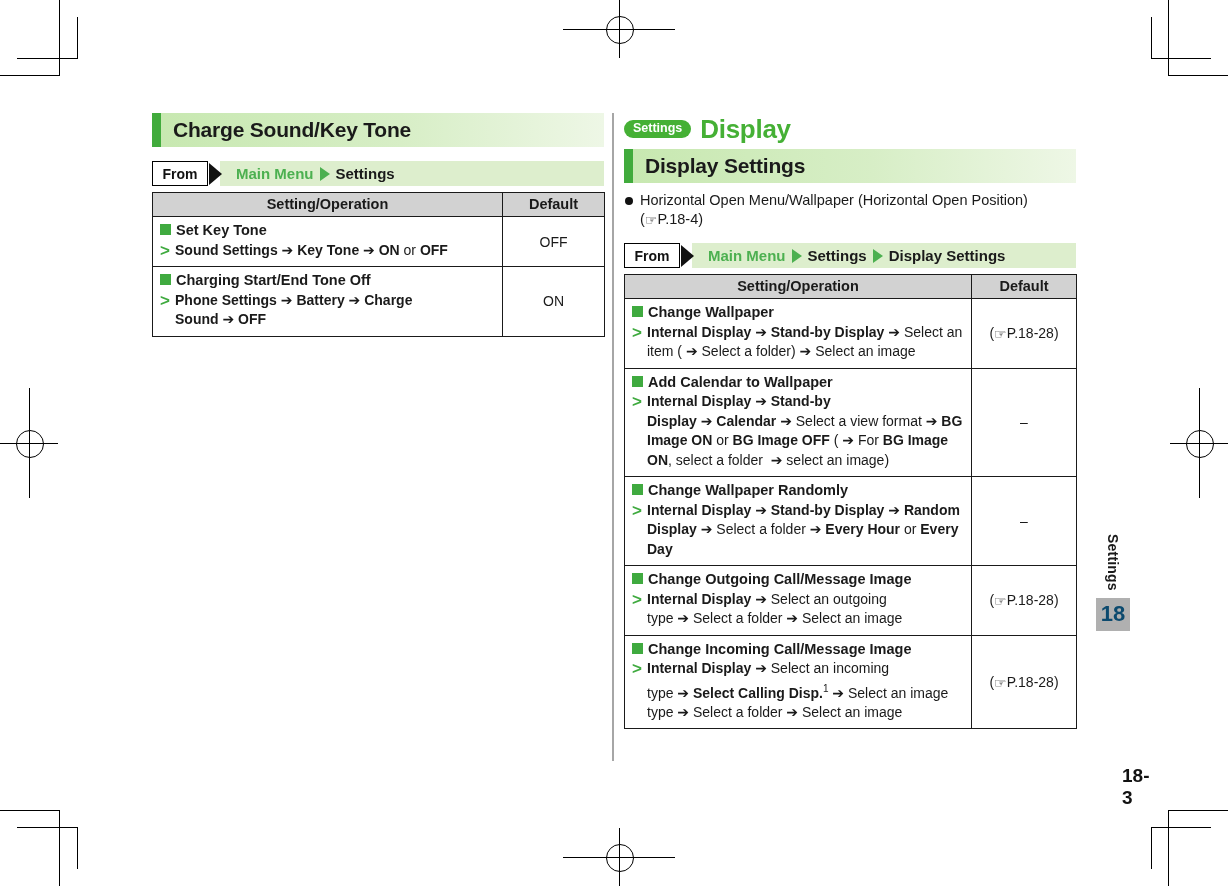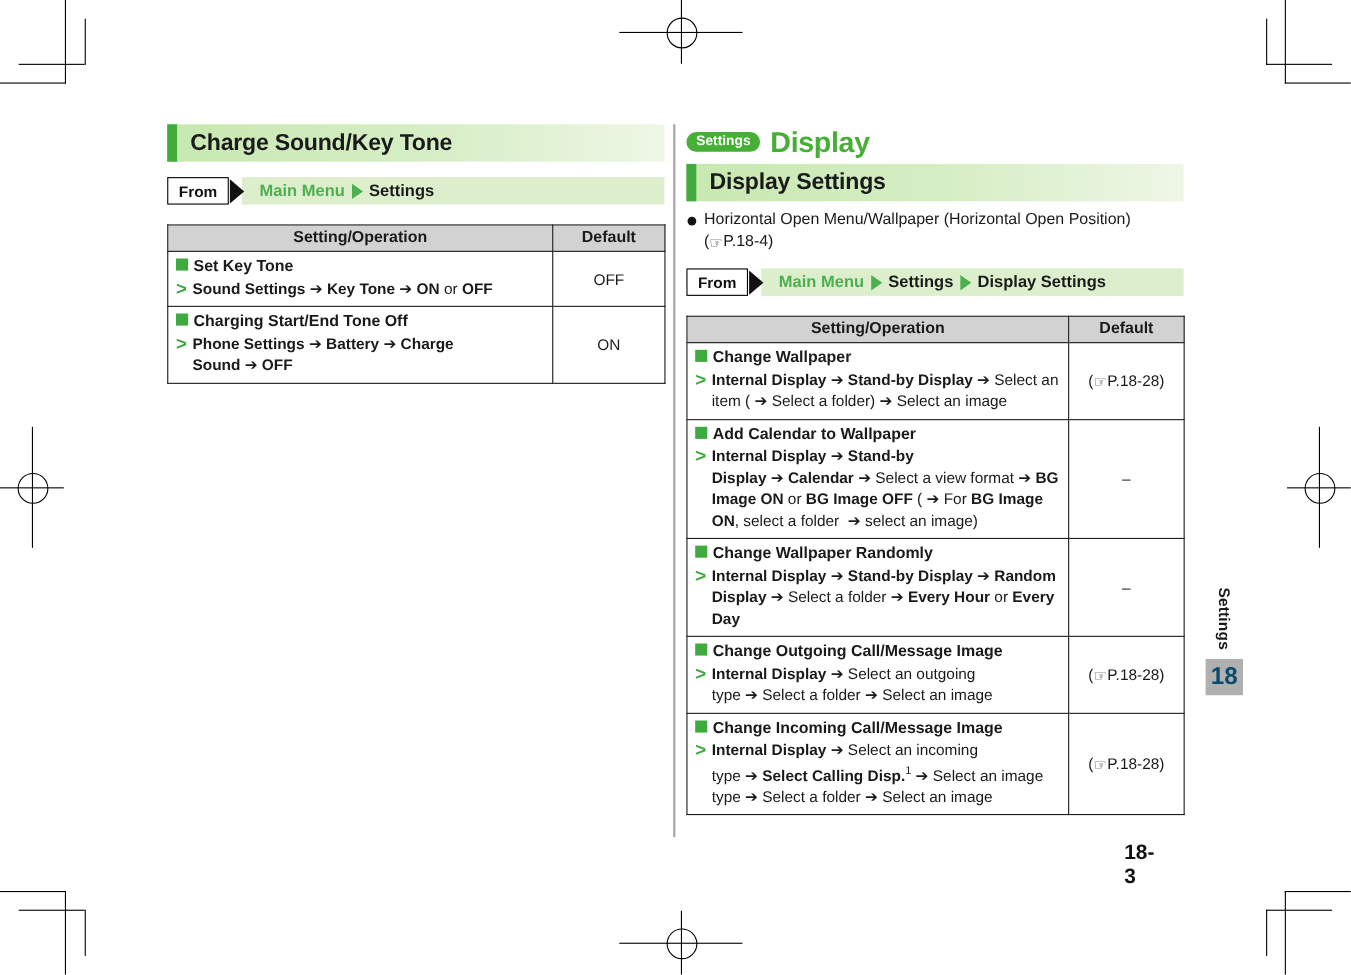--- a/index.html
+++ b/index.html
@@ -111,21 +111,21 @@
   .tri-g {
     width: 0; height: 0;
     border-top: 7px solid transparent;
     border-bottom: 7px solid transparent;
     border-left: 10px solid #4cb050;
     display: inline-block;
   }
 
   
   table.spec {
-    border-collapse: collapse; width: 100%; margin-top: 18px;
+    border-collapse: collapse; width: 100%; margin-top: 6px;
     table-layout: fixed;
   }
   table.spec th, table.spec td {
     border: 1.4px solid #1a1a1a;
     vertical-align: middle;
   }
   table.spec thead th {
     background: #d2d2d2; font-size: 14.5px; font-weight: bold;
     padding: 3px 4px 4px 4px; text-align: center;
   }
@@ -158,21 +158,21 @@
     writing-mode: vertical-rl; font-size: 14px; font-weight: bold;
     color: #1a1a1a; letter-spacing: 0.2px; display: inline-block;
   }
   .sidetab .num {
     margin-top: 3px; background: #b0b0b0; color: #0c4a6e;
     font-size: 22px; font-weight: bold; padding: 3px 0 4px 0;
     width: 34px; text-align: center;
   }
 
   .pagenum {
-    position: absolute; left: 1022px; top: 765px;
+    position: absolute; left: 1122px; top: 765px;
     font-size: 19px; font-weight: bold; color: #111;
   }
 </style>
 </head>
 <body>
 
 <div class="page">
 
   <div>
     <div class="mark" style="left:0px;  top:75px;  width:60px; height:1px;"></div>

